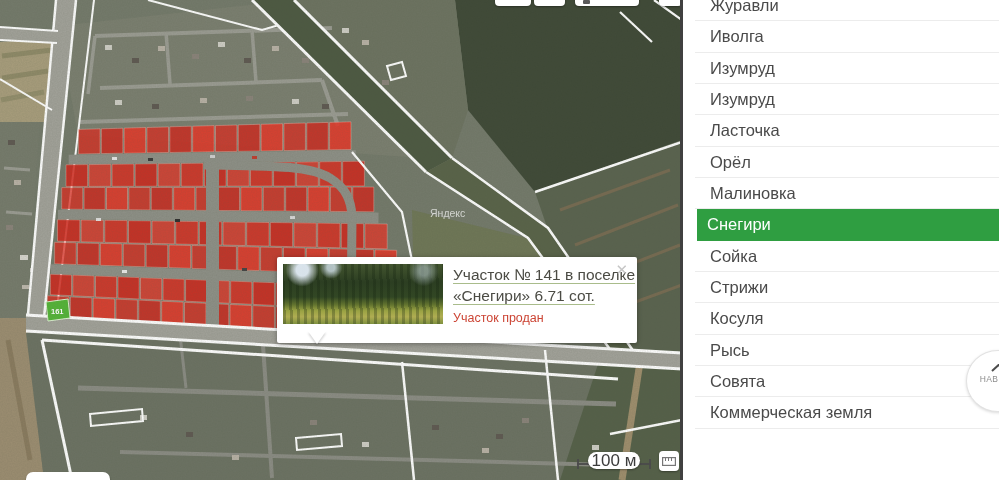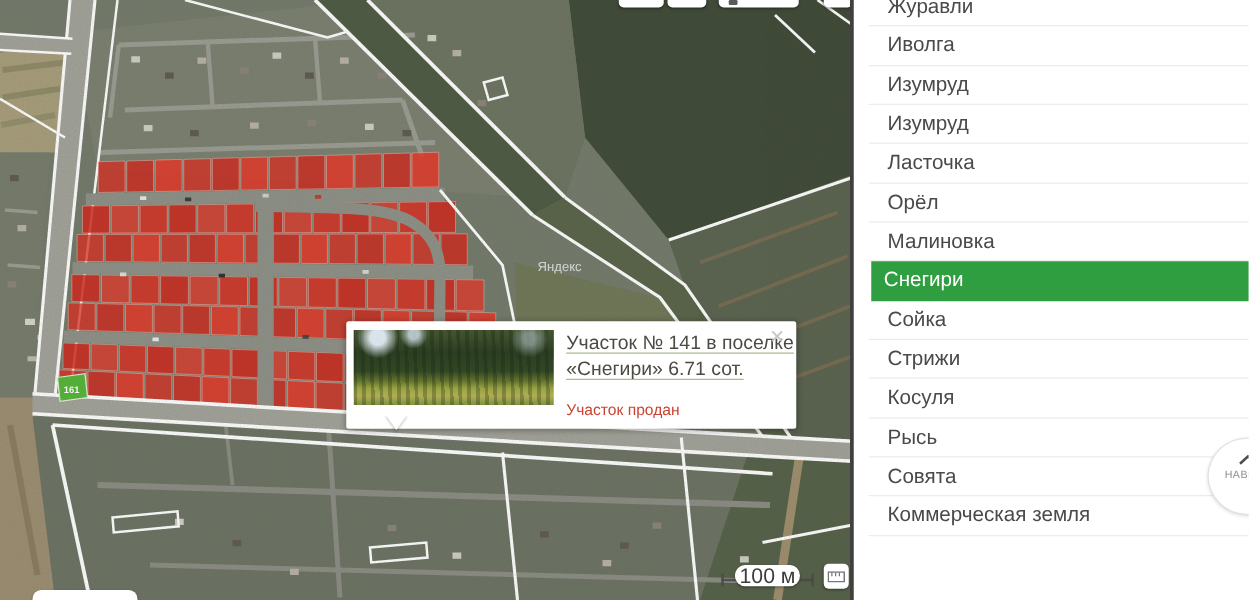--- a/index.html
+++ b/index.html
@@ -34,21 +34,21 @@
   .popup-photo{position:absolute;left:6px;top:7px;width:160px;height:60px;cursor:pointer;
     background:
       radial-gradient(circle at 12% 10%, rgba(225,235,245,.95) 0 4%, transparent 11%),
       radial-gradient(circle at 30% 6%, rgba(210,225,235,.8) 0 3%, transparent 9%),
       radial-gradient(circle at 88% 12%, rgba(200,215,225,.5) 0 3%, transparent 10%),
       repeating-linear-gradient(88deg, rgba(20,35,15,.28) 0 3px, transparent 3px 7px),
       linear-gradient(180deg,#43552f 0%,#2c3e22 30%,#324724 55%,#63742f 68%,#9aa343 78%,#b0ad52 88%,#7f9140 100%);}
   .popup-text{position:absolute;left:176px;top:7px;width:192px;}
   .popup-title{font-size:15.5px;line-height:1.38;color:#4b4b44;text-decoration:underline;
                text-decoration-color:#a9bc8b;text-underline-offset:3px;cursor:pointer;}
-  .popup-status{margin-top:14px;font-size:12.5px;color:#cc4434;}
+  .popup-status{margin-top:4px;font-size:12.5px;color:#cc4434;}
   .popup-close{position:absolute;right:9px;top:5px;font-size:15px;color:#c6c6c6;cursor:pointer;line-height:1;}
   .popup-arrow{position:absolute;left:31px;top:74px;width:0;height:0;
                border-left:9px solid transparent;border-right:9px solid transparent;border-top:13px solid #fff;
                filter:drop-shadow(0 2px 1px rgba(0,0,0,.18));}
 
   
   .sidebar{position:absolute;left:680px;top:0;width:319px;height:480px;background:#fff;
            border-left:3px solid #404040;z-index:4;overflow:hidden;}
   #settlement-list{position:absolute;left:0;top:-10px;right:0;}
   .s-item{height:31.33px;box-sizing:border-box;display:flex;align-items:center;padding-left:27px;

